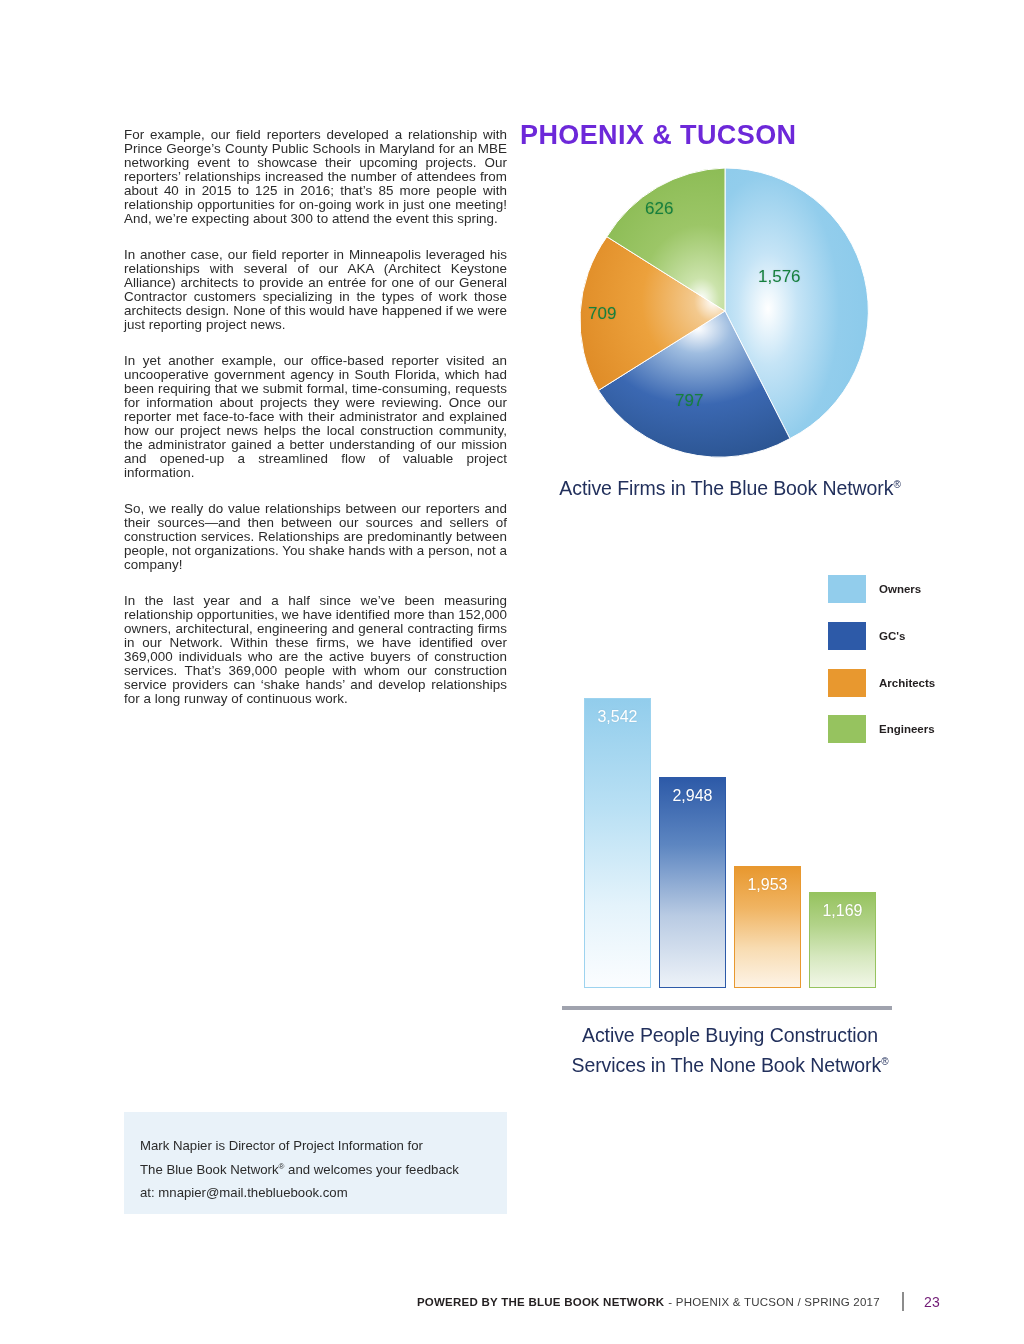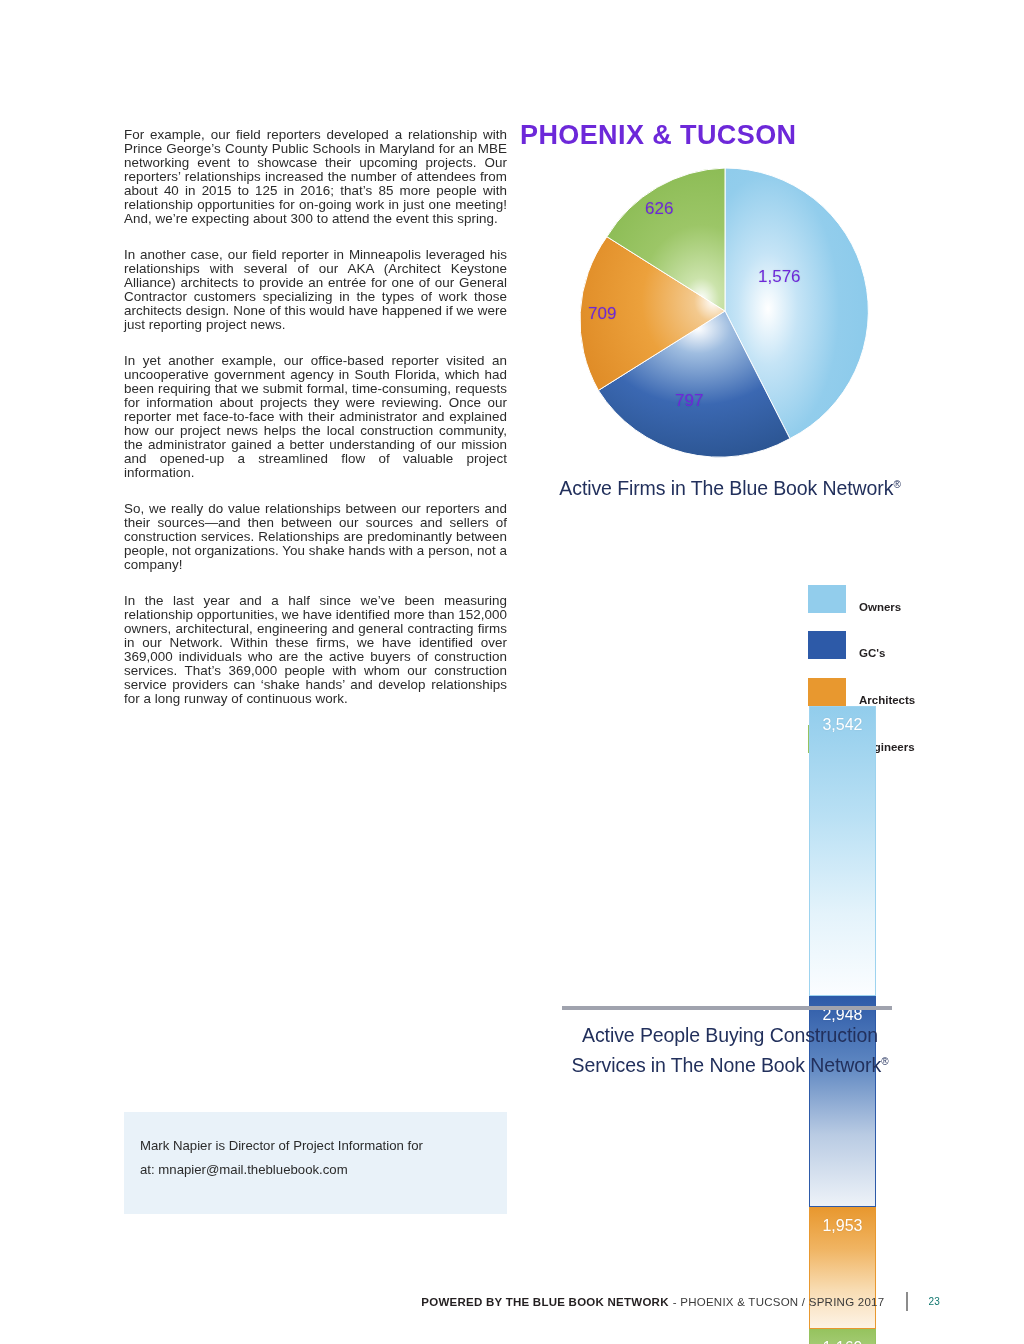--- a/index.html
+++ b/index.html
@@ -75,21 +75,21 @@
   
   #pie-wrap {
     position: relative;
     width: 420px;
     height: 300px;
     margin-top: 10px;
   }
   #pie-svg { position: absolute; left: 0; top: 0; }
   .pie-label {
     position: absolute;
-    color: #6d28d9;
+    color: #15803d;
     font-size: 17px;
     font-weight: 500;
     text-shadow: 0 0 2px rgba(0,0,0,0.12);
     white-space: nowrap;
   }
   #pie-label-owners   { left: 238px; top: 106px; }
   #pie-label-gcs      { left: 155px; top: 230px; }
   #pie-label-arch     { left: 68px;  top: 143px; }
   #pie-label-eng      { left: 125px; top: 38px;  }
 
@@ -111,22 +111,23 @@
 
   
   #legend {
     position: absolute;
     left: 808px;
     top: 566px;
     width: 130px;
   }
   .legend-row {
     display: flex;
-    align-items: flex-end;
+    align-items: center;
     height: 46.7px;
+    margin-left: 20px;
   }
   .legend-swatch {
     width: 38px;
     height: 28px;
     flex: 0 0 auto;
   }
   .legend-label {
     margin-left: 13px;
     font-size: 11.5px;
     font-weight: bold;
@@ -138,26 +139,25 @@
   #bar-chart {
     position: absolute;
     left: 562px;
     top: 700px;
     width: 340px;
     height: 310px;
   }
   #bar-area {
     position: absolute;
     left: 22px;
-    bottom: 4px;
+    bottom: 22px;
     width: 300px;
     height: 300px;
     display: flex;
     align-items: flex-end;
-    flex-direction: column;
   }
   .bar-slot {
     width: 75px;
     position: relative;
     height: 100%;
     display: flex;
     align-items: flex-end;
   }
   .bar {
     position: relative;
@@ -197,35 +197,36 @@
     letter-spacing: 0.25px;
   }
   #footer-powered { font-weight: bold; color: #231f20; }
   #footer-issue { margin-left: 4px; }
   #footer-divider {
     width: 2px;
     height: 19px;
     background: #8c8c8c;
     margin: 0 20px 0 22px;
   }
-  #footer-page { font-size: 10px; color: #0f766e; }
+  #footer-page { font-size: 14px; color: #701a75; }
 </style>
 </head>
 <body>
 
 <div id="left-column">
   <p class="body-par">For example, our field reporters developed a relationship with Prince George’s County Public Schools in Maryland for an MBE networking event to showcase their upcoming projects. Our reporters’ relationships increased the number of attendees from about 40 in 2015 to 125 in 2016; that’s 85 more people with relationship opportunities for on-going work in just one meeting!  And, we’re expecting about 300 to attend the event this spring.</p>
   <p class="body-par">In another case, our field reporter in Minneapolis leveraged his relationships with several of our AKA (Architect Keystone Alliance) architects to provide an entrée for one of our General Contractor customers specializing in the types of work those architects design. None of this would have happened if we were just reporting project news.</p>
   <p class="body-par">In yet another example, our office-based reporter visited an uncooperative government agency in South Florida, which had been requiring that we submit formal, time-consuming, requests for information about projects they were reviewing. Once our reporter met face-to-face with their administrator and explained how our project news helps the local construction community, the administrator gained a better understanding of our mission and opened-up a streamlined flow of valuable project information.</p>
   <p class="body-par">So, we really do value relationships between our reporters and their sources—and then between our sources and sellers of construction services. Relationships are predominantly between people, not organizations. You shake hands with a person, not a company!</p>
   <p class="body-par">In the last year and a half since we’ve been measuring relationship opportunities, we have identified more than 152,000 owners, architectural, engineering and general contracting firms in our Network. Within these firms, we have identified over 369,000 individuals who are the active buyers of construction services. That’s 369,000 people with whom our construction service providers can ‘shake hands’ and develop relationships for a long runway of continuous work.</p>
 </div>
 
 <div id="author-callout">
   <div class="callout-line">Mark Napier is Director of Project Information for</div>
+  <div class="callout-line"><span>The Blue Book Network</span><sup>®</sup><span> and welcomes your feedback</span></div>
   <div class="callout-line">at: mnapier@mail.thebluebook.com</div>
 </div>
 
 <div id="right-column">
 
   <h1 id="chart-title">PHOENIX &amp; TUCSON</h1>
 
   <div id="pie-wrap">
     <svg id="pie-svg" width="420" height="300" viewBox="0 0 420 300">
       <defs>

